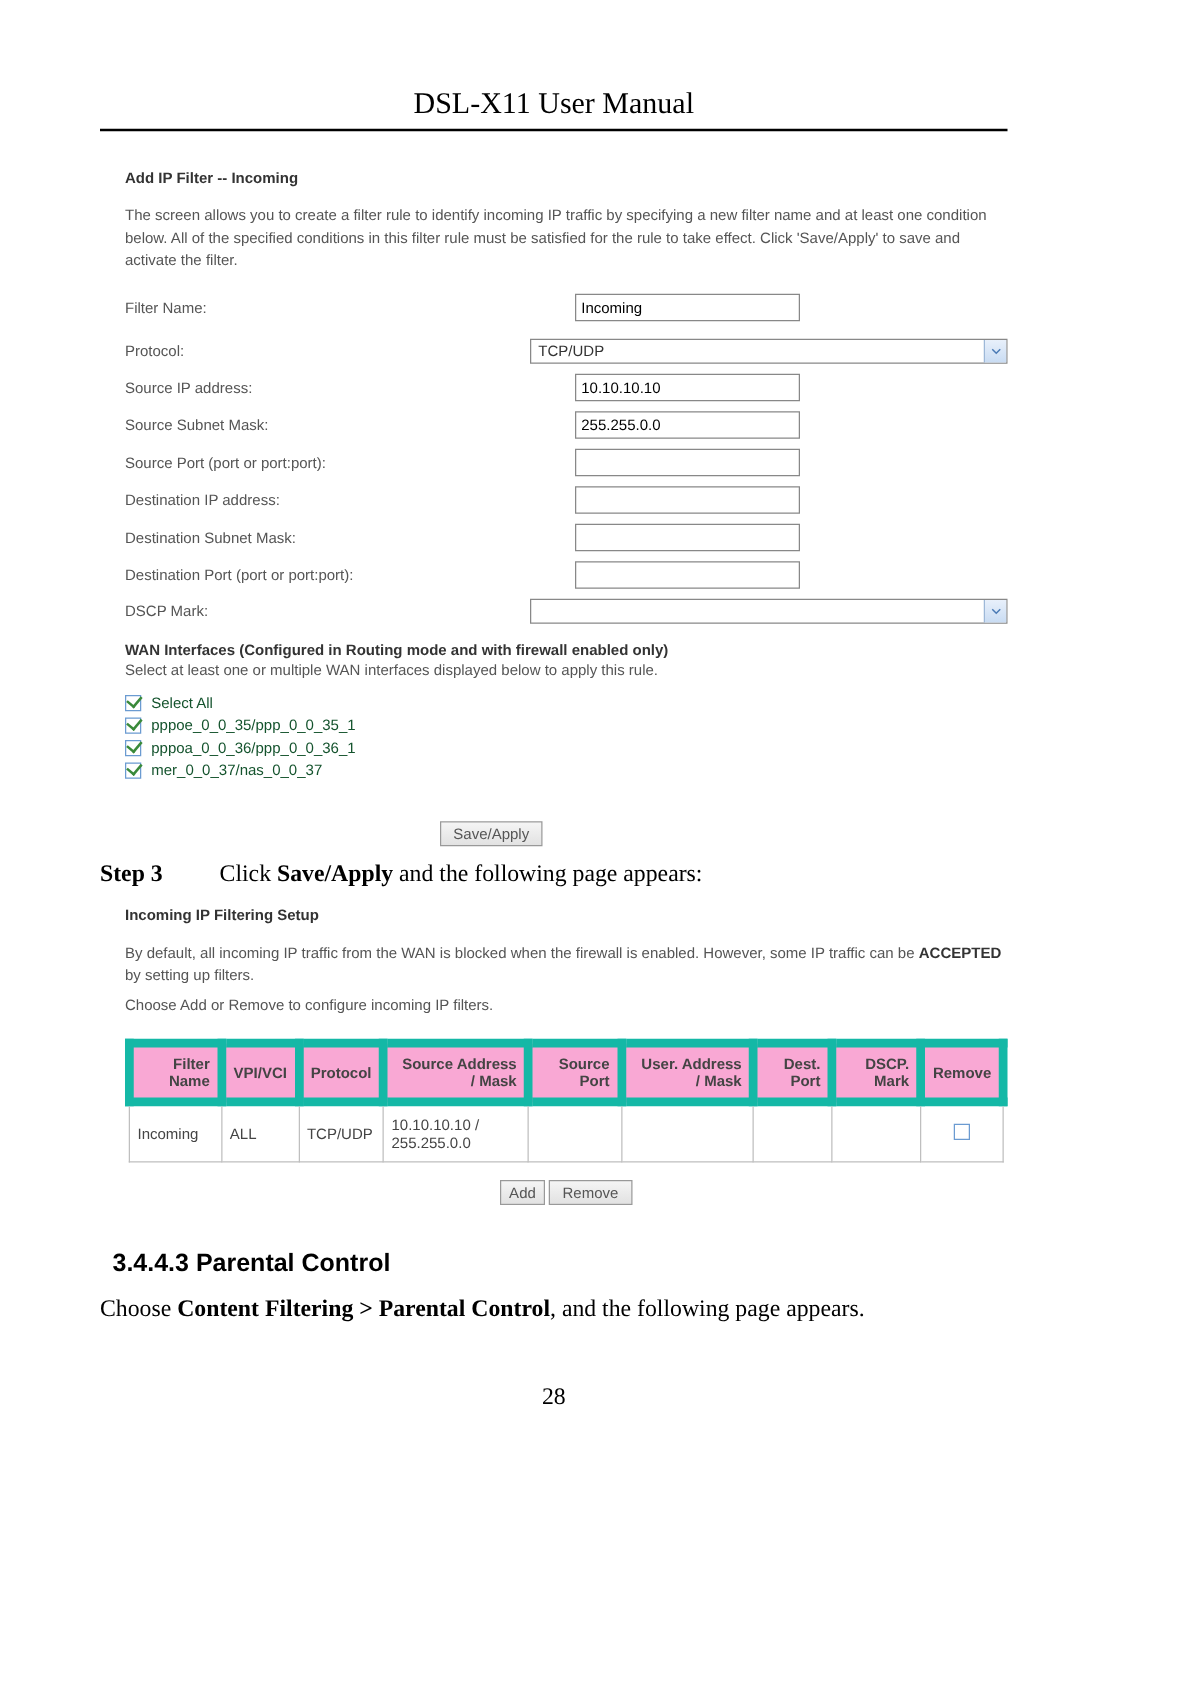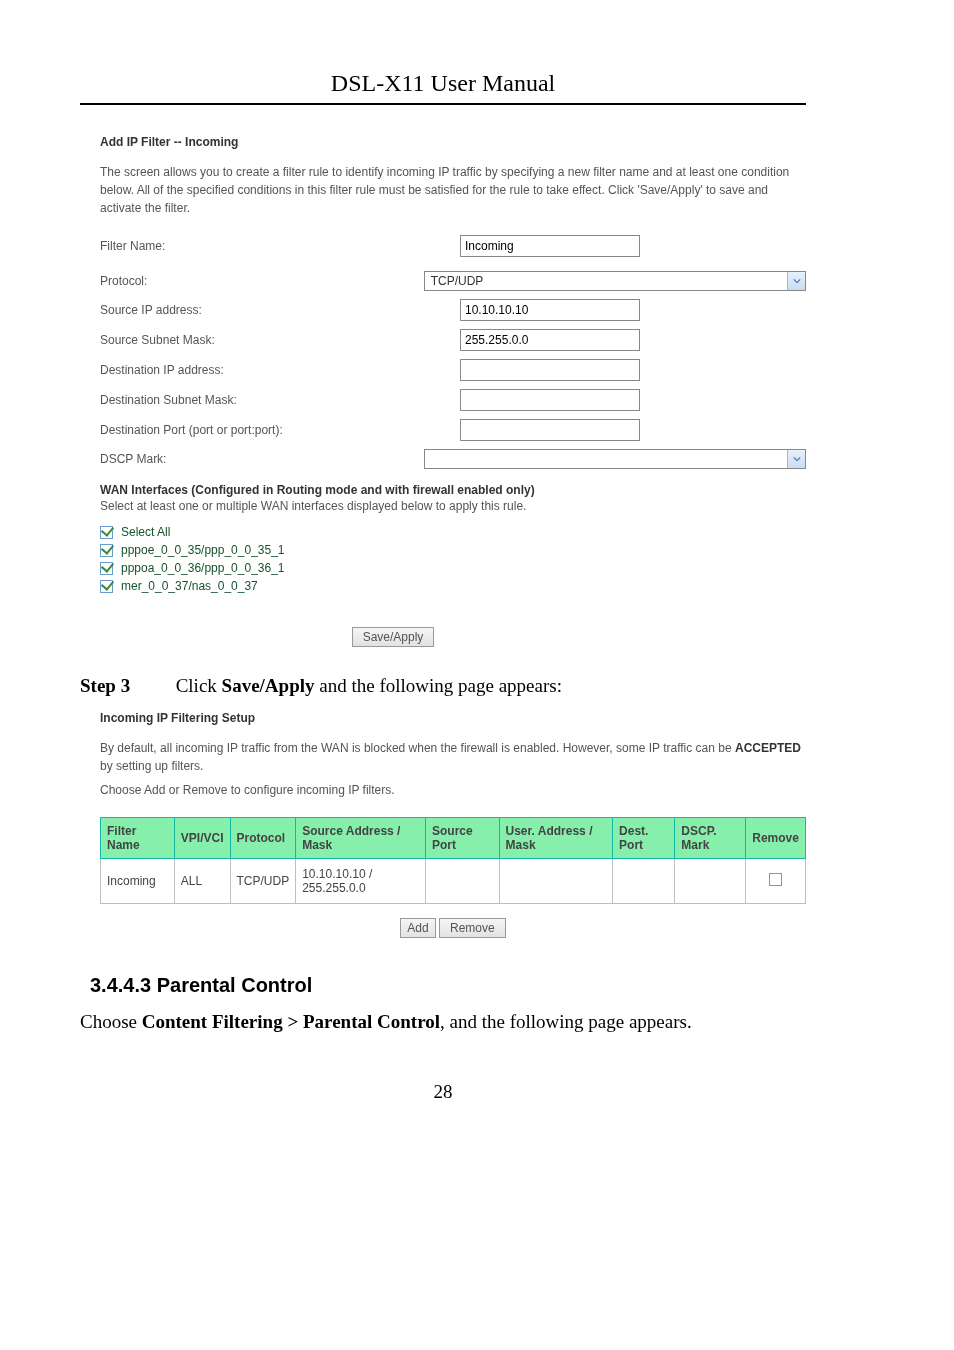--- a/index.html
+++ b/index.html
@@ -128,38 +128,38 @@
     padding: 2px 10px;
     background: linear-gradient(#f5f5f5, #e2e2e2);
     border: 1px solid #999;
     color: #555;
     cursor: pointer;
   }
   .center { text-align: center; }
   .step-line {
     font-family: "Times New Roman", serif;
     font-size: 19px;
-    margin: 28px 0 14px 0;
+    margin: 12px 0 14px 0;
   }
   .step-line b { font-weight: bold; }
   .accepted { font-weight: bold; color: #333; }
   .tbl {
     border-collapse: collapse;
     width: 100%;
     font-family: Verdana, Arial, sans-serif;
     font-size: 12px;
     color: #444;
     margin-top: 6px;
   }
   .tbl th {
-    background: #86efac;
-    text-align: left;
+    background: #f9a8d4;
+    text-align: right;
     font-weight: bold;
     padding: 6px 6px;
-    border: 1px solid #14b8a6;
+    border: 7px solid #14b8a6;
     color: #444;
   }
   .tbl td {
     padding: 8px 6px;
     border: 1px solid #bfbfbf;
     background: #fff;
   }
   .h3 {
     font-family: Arial, Helvetica, sans-serif;
     font-size: 20px;
@@ -210,20 +210,24 @@
     <div class="form-row">
       <span class="form-label">Source IP address:</span>
       <input class="text-input w-med" value="10.10.10.10" style="">
     </div>
 
     <div class="form-row">
       <span class="form-label">Source Subnet Mask:</span>
       <input class="text-input w-med" value="255.255.0.0" style="">
     </div>
 
+    <div class="form-row">
+      <span class="form-label">Source Port (port or port:port):</span>
+      <input class="text-input w-med" value="" style="">
+    </div>
 
     <div class="form-row">
       <span class="form-label">Destination IP address:</span>
       <input class="text-input w-med" value="" style="">
     </div>
 
     <div class="form-row">
       <span class="form-label">Destination Subnet Mask:</span>
       <input class="text-input w-med" value="" style="">
     </div>

